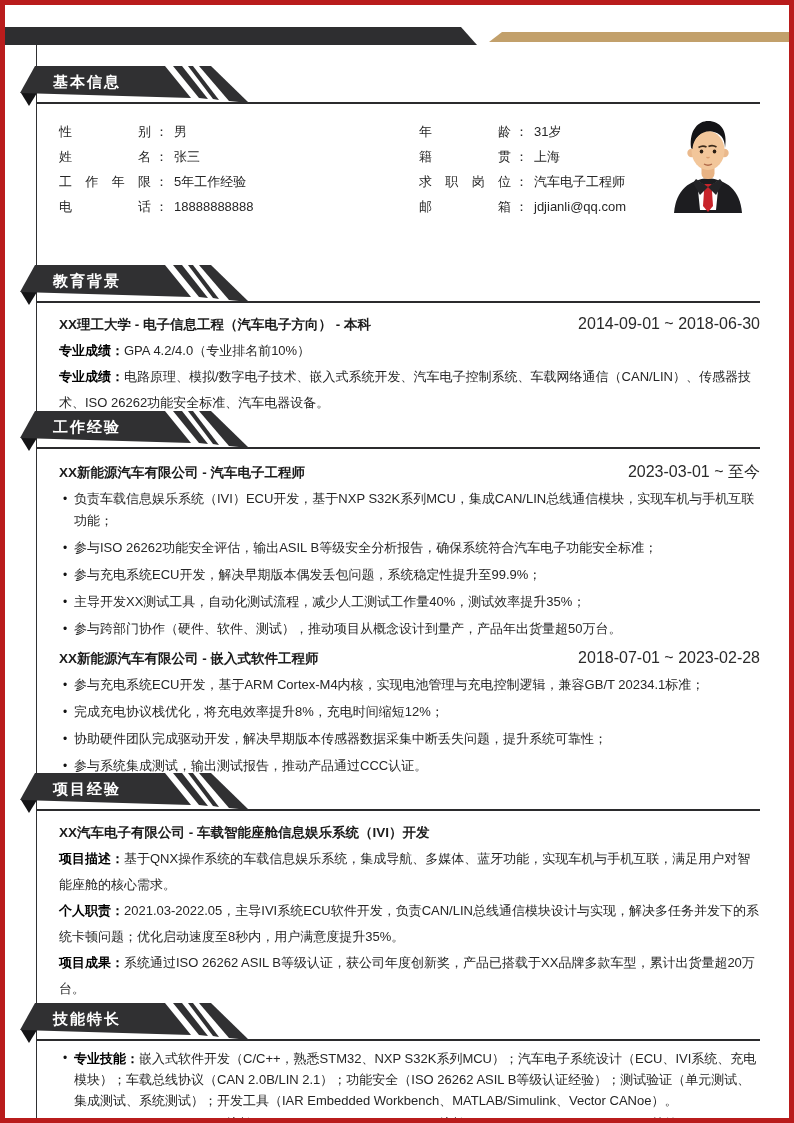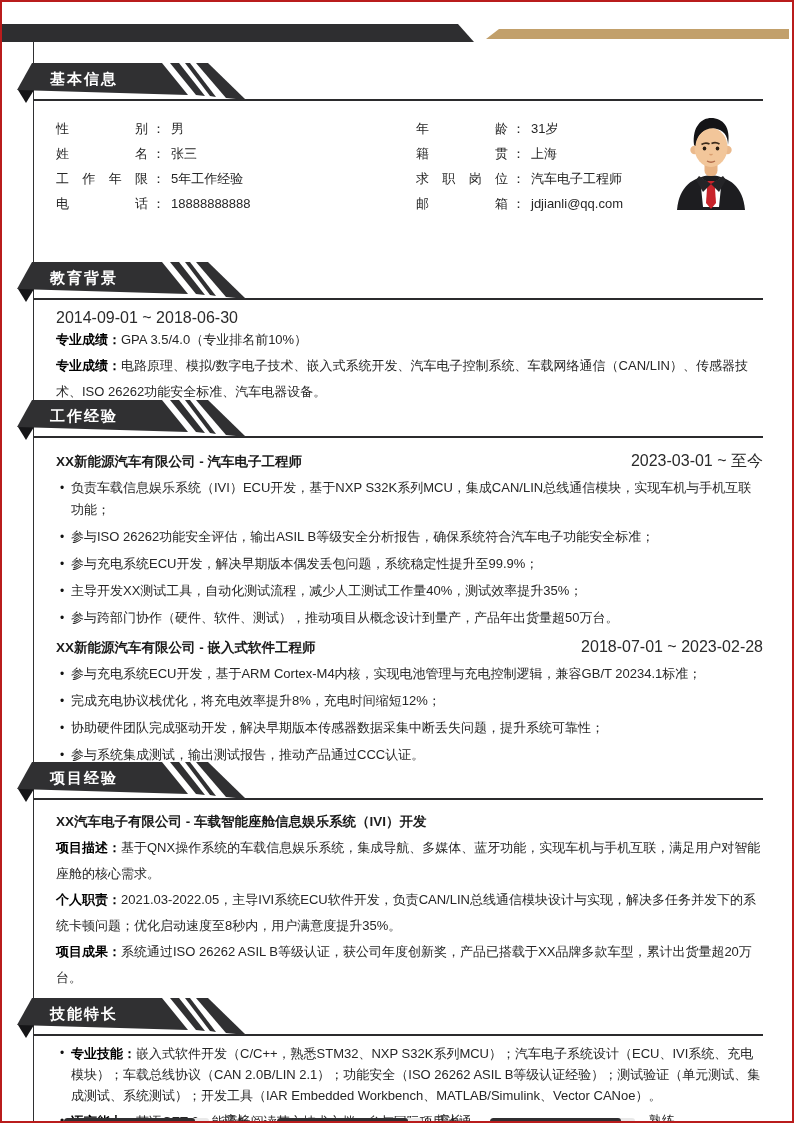--- a/index.html
+++ b/index.html
@@ -1,20 +1,20 @@
 <!DOCTYPE html>
 <html><head>
 <meta charset="utf-8">
 <style>
   html,body { margin:0; padding:0; background:#ffffff; }
   * { box-sizing:border-box; }
   .page {
     position:relative; width:794px; height:1123px; margin:0 auto;
     background:#ffffff; overflow:hidden;
-    border:2px solid #b91c1c;
+    border:5px solid #b91c1c;
     font-family:"Liberation Sans","DejaVu Sans",sans-serif;
     color:#262626; font-size:13px;
   }
   
   .topbar-dark {
     position:absolute; top:22px; left:0; width:472px; height:18px;
     background:#2e2e30;
     clip-path:polygon(0 0, 456px 0, 472px 100%, 0 100%);
   }
   .topbar-gold {
@@ -61,21 +61,21 @@
     position:absolute; left:62px; top:1110px; right:29px;
     display:flex; align-items:flex-start; gap:28px;
   }
   .bar-item { display:flex; align-items:flex-start; }
   .bar-track { width:145px; height:6px; margin-top:6px; background:#e9e9e9; border-radius:3px; overflow:hidden; }
   .bar-fill { height:100%; background:#2f2f31; border-radius:3px; }
   .bar-label { margin-left:14px; font-size:13px; line-height:18px; }
   .mt-edu { margin-top:45px; }
   .mt-work { margin-top:-6px; }
   .mt-proj { margin-top:-10px; }
-  .mt-skill { margin-top:6px; }
+  .mt-skill { }
   .mt-basic { margin-top:60px; }
   .edu-content { margin-top:4px; }
 </style>
 </head>
 <body>
 
 <div class="page">
 
   <div class="topbar-dark"></div>
   <div class="topbar-gold"></div>
@@ -139,23 +139,24 @@
         <polygon points="4,28 20,28 12,41" fill="#151517"></polygon>
         <polygon points="18,1 148,1 174,33 3,28" fill="#303032"></polygon>
         <polygon points="156,1 165,1 191,34 182,33" fill="#303032"></polygon>
         <polygon points="171,1 176,1 202,35 196,34" fill="#303032"></polygon>
         <polygon points="182,1 194,1 232,38 212,36" fill="#303032"></polygon>
       </svg>
       <span class="sec-title">教育背景</span>
     </div>
     <div class="content edu-content">
       <div class="row-flex">
+        <span class="bold-title">XX理工大学 - 电子信息工程（汽车电子方向） - 本科</span>
         <span class="date-text">2014-09-01 ~ 2018-06-30</span>
       </div>
-      <p class="para"><b class="inline-label">专业成绩：</b><span>GPA 3.5/4.0（专业排名前10%）</span></p>
+      <p class="para"><b class="inline-label">专业成绩：</b><span>GPA 4.2/4.0（专业排名前10%）</span></p>
       <p class="para"><b class="inline-label">专业成绩：</b><span>电路原理、模拟/数字电子技术、嵌入式系统开发、汽车电子控制系统、车载网络通信（CAN/LIN）、传感器技术、ISO 26262功能安全标准、汽车电器设备。</span></p>
     </div>
   </section>
 
   <section>
     <div class="sec-head mt-work">
       <div class="sec-rule"></div>
       <svg class="ribbon" width="250" height="44" viewBox="0 0 250 44">
         <polygon points="4,28 20,28 12,41" fill="#151517"></polygon>
         <polygon points="18,1 148,1 174,33 3,28" fill="#303032"></polygon>

